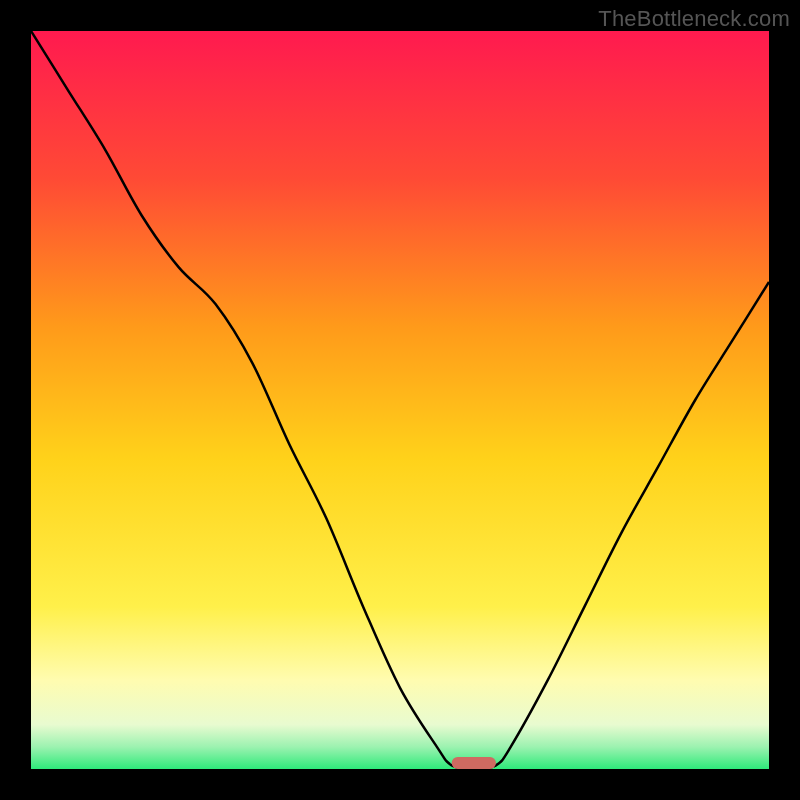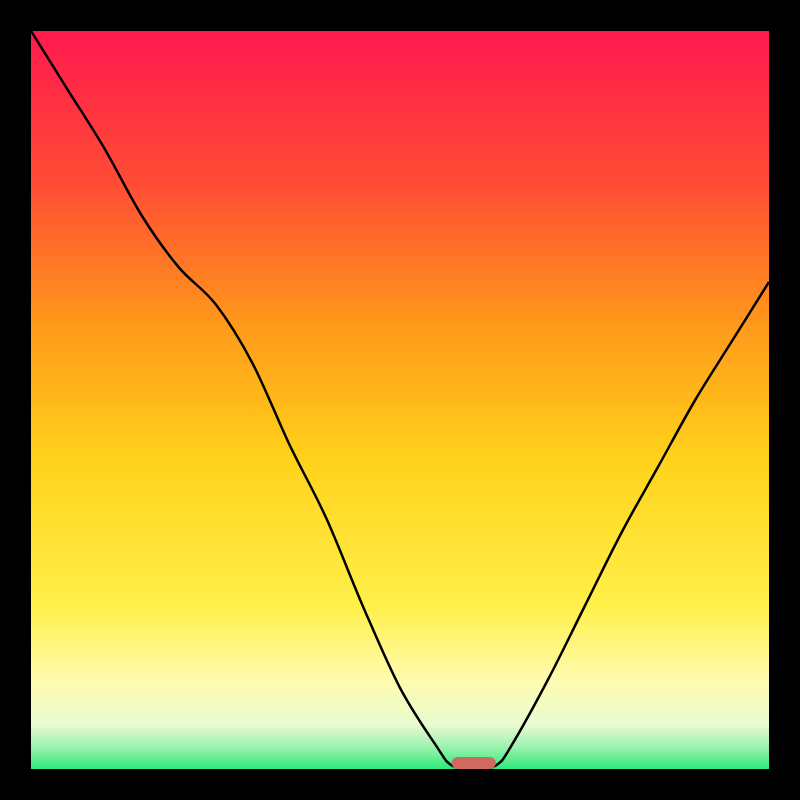--- a/index.html
+++ b/index.html
@@ -49,20 +49,21 @@
     font-weight: 500;
     color: #555;
     letter-spacing: 0.2px;
   }
 </style>
 </head>
 <body>
 
 <div class="frame">
 
+  <div class="attribution">TheBottleneck.com</div>
 
   <div class="plot-area">
 
     <svg class="gradient-bg" viewBox="0 0 738 738" preserveAspectRatio="none">
       <defs>
         <linearGradient id="bg" x1="0" y1="0" x2="0" y2="1">
           <stop offset="0%" stop-color="#ff1a4f"></stop>
           <stop offset="20%" stop-color="#ff4a35"></stop>
           <stop offset="40%" stop-color="#ff9a1a"></stop>
           <stop offset="58%" stop-color="#ffd21a"></stop>

